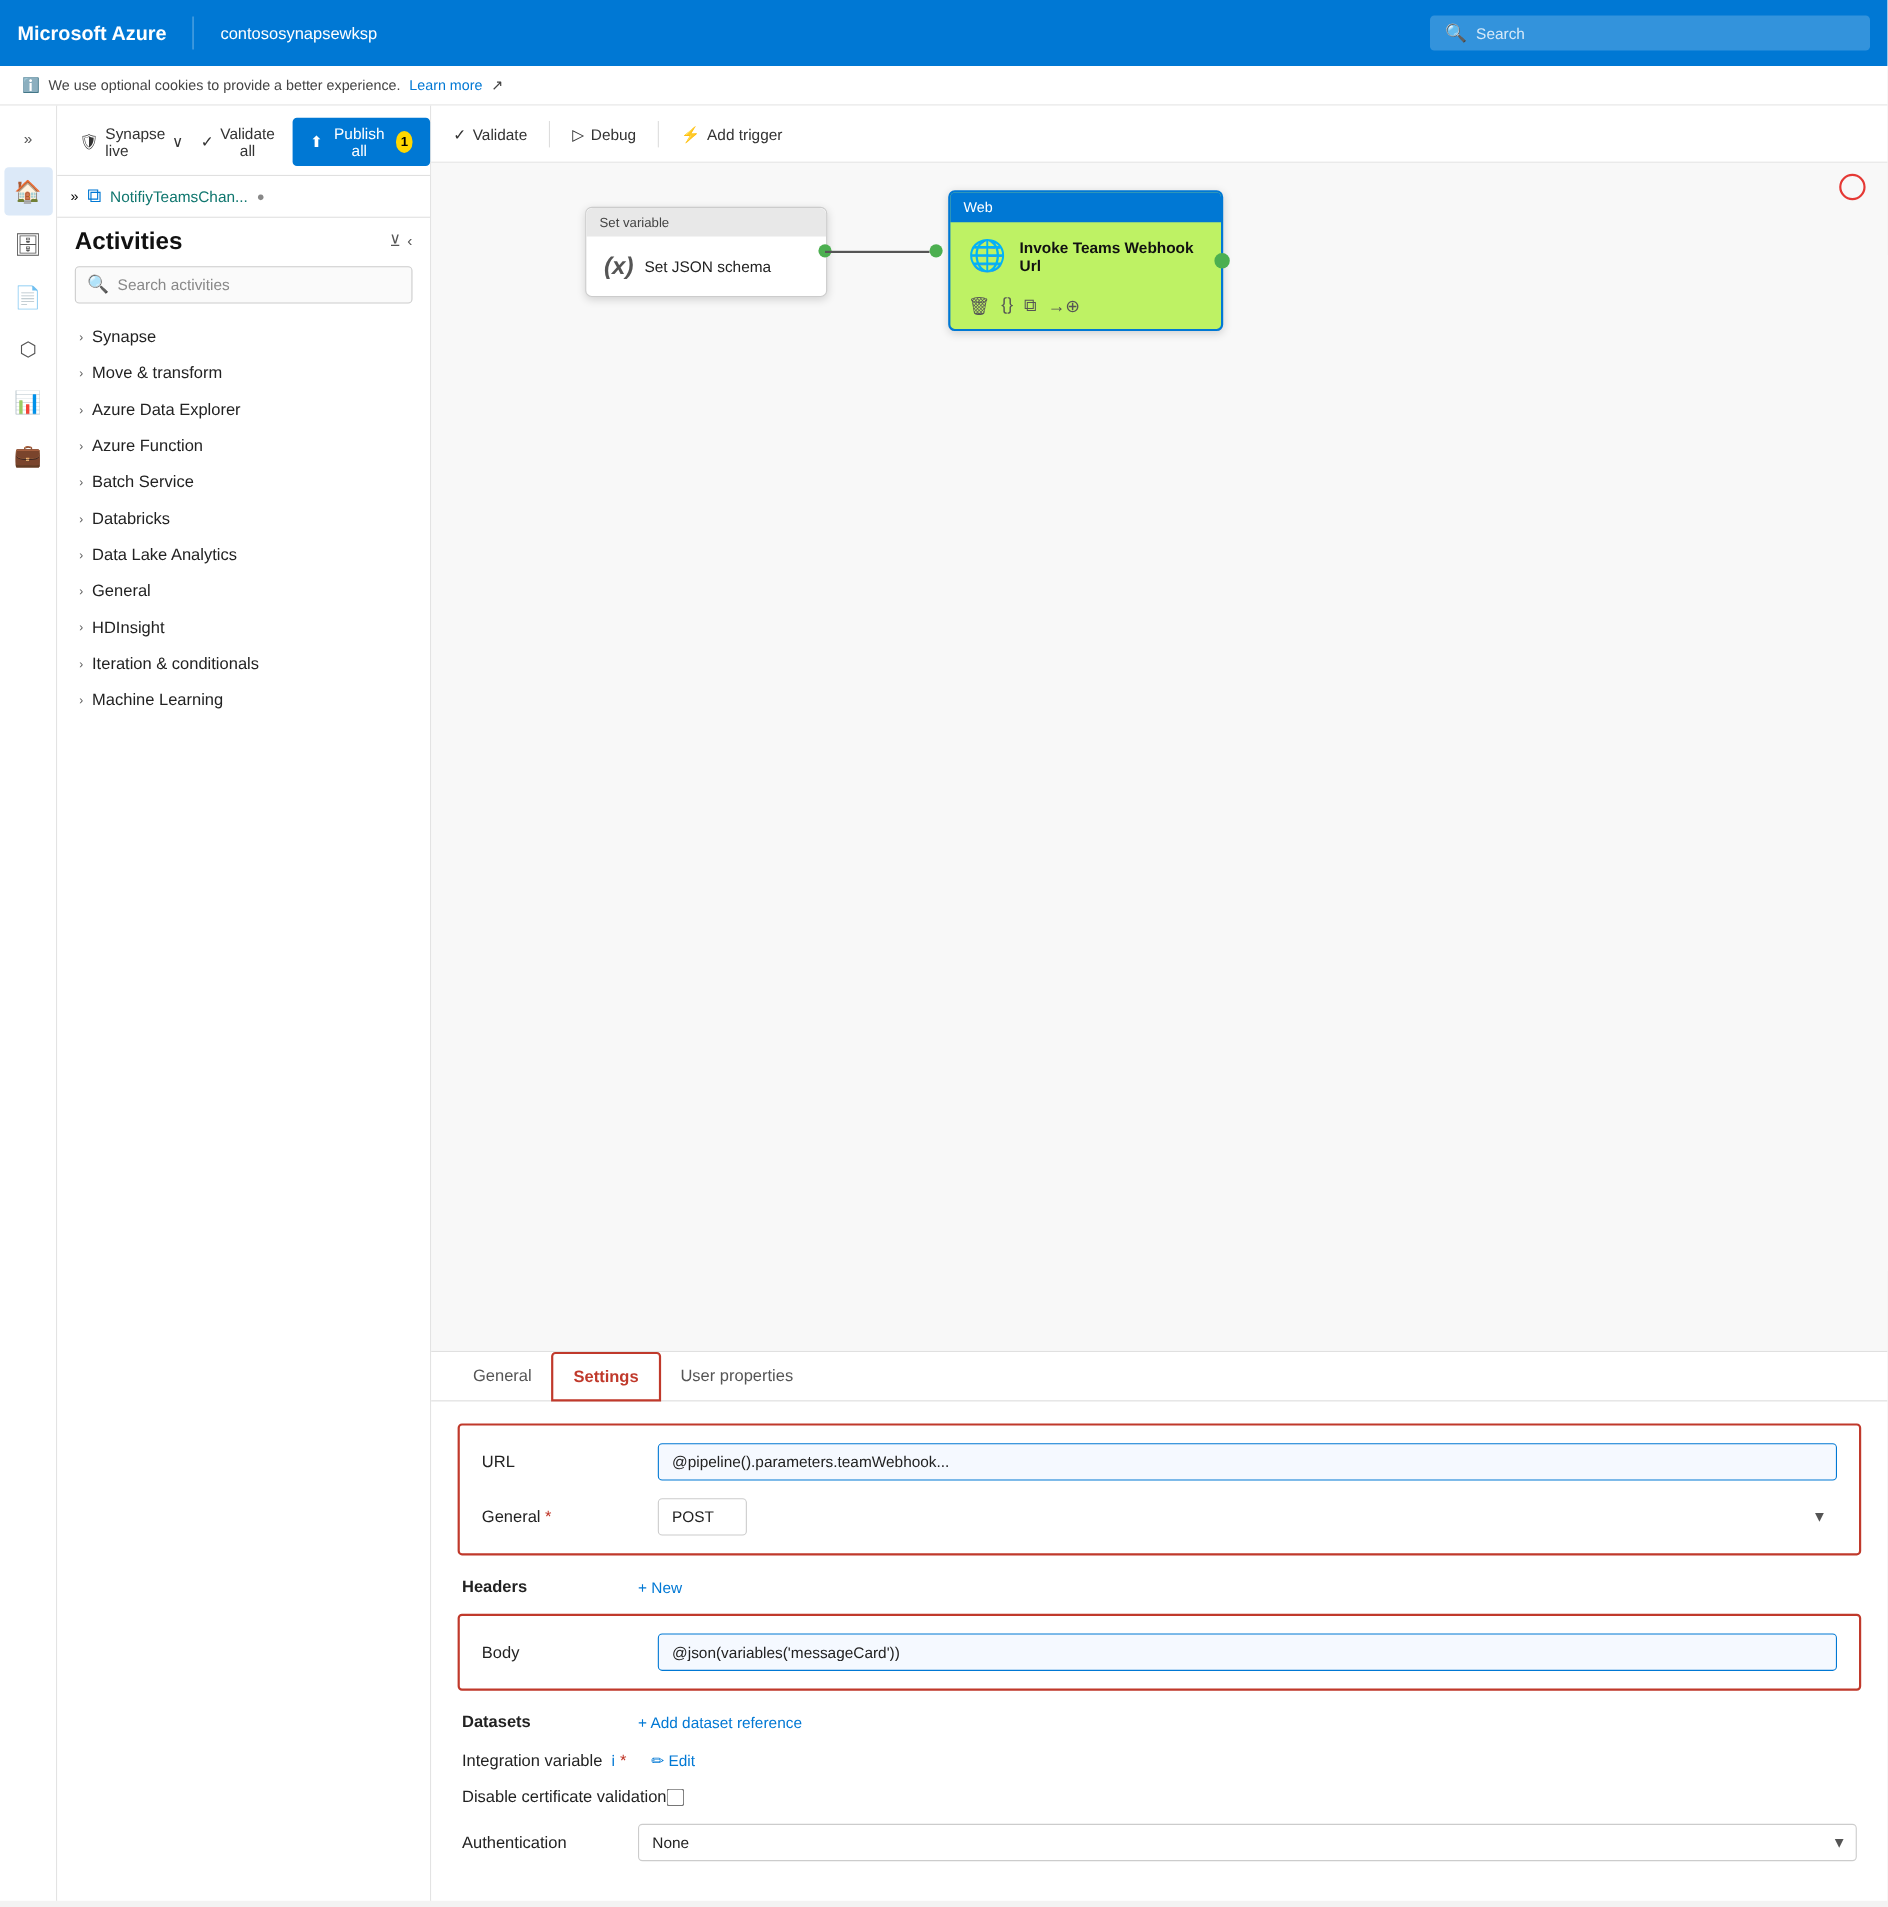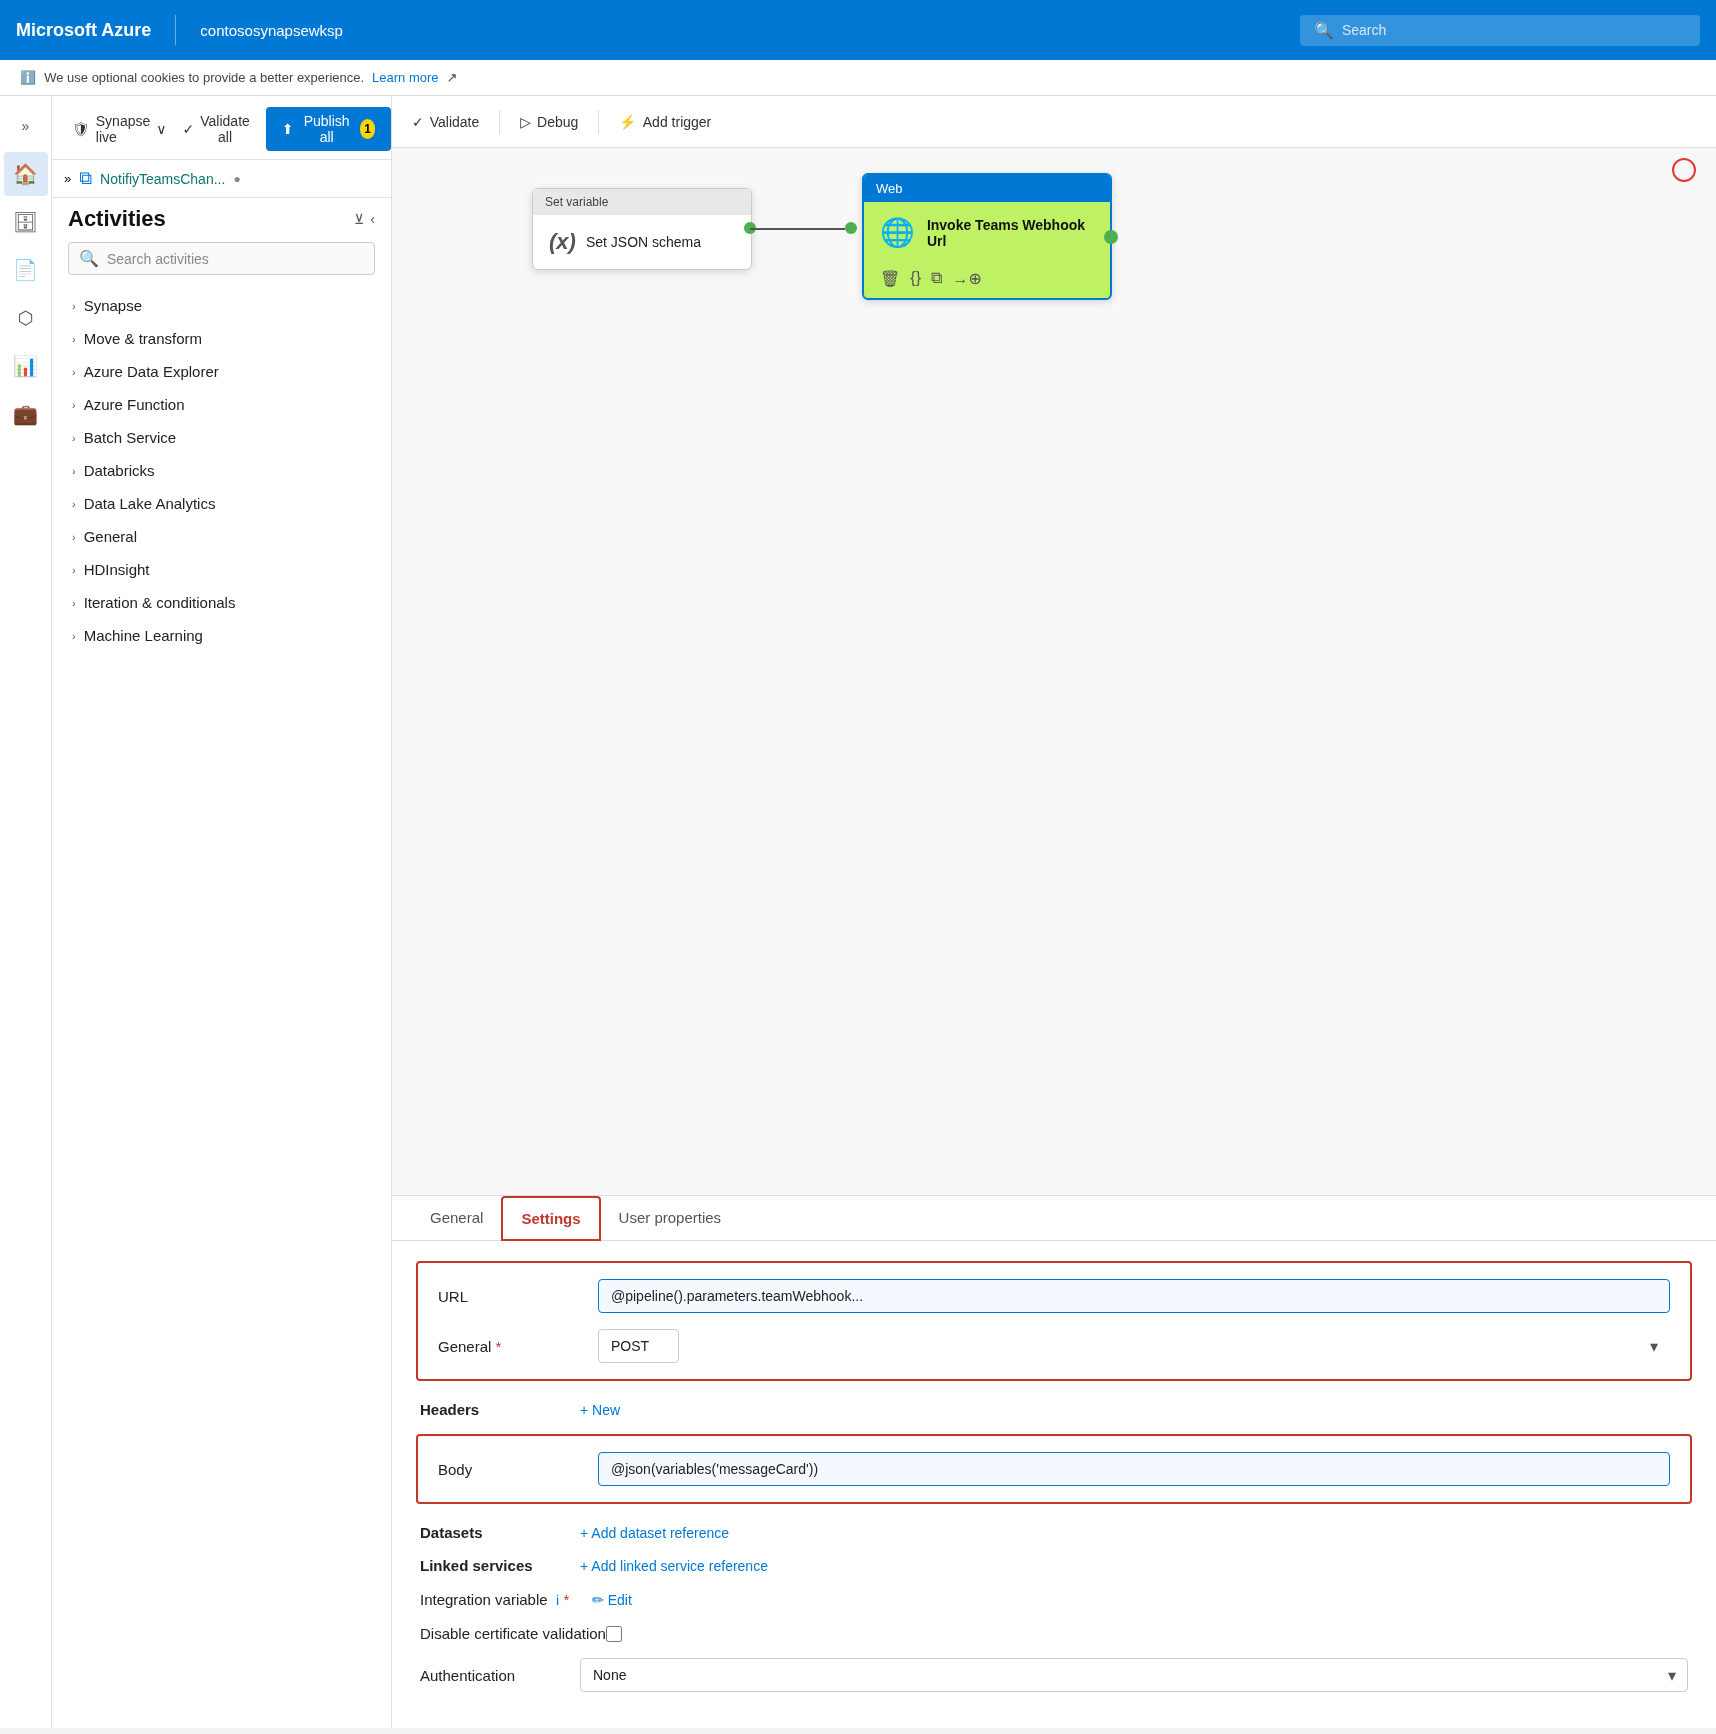--- a/index.html
+++ b/index.html
@@ -468,24 +468,20 @@
             <span class="field-label">Body</span>
             <input class="field-input" type="text" value="@json(variables('messageCard'))" style="">
           </div>
         </div>
 
         <div class="plain-field-row">
           <span class="plain-field-label bold">Datasets</span>
           <span class="section-action">+ Add dataset reference</span>
         </div>
 
-        <div class="plain-field-row">
-          <span class="plain-field-label bold">Linked services</span>
-          <span class="section-action">+ Add linked service reference</span>
-        </div>
 
         <div class="plain-field-row">
           <span class="plain-field-label">
             <span>Integration variable</span>
             <span class="info-icon">ℹ</span>
             <span style="color:#c0392b;"> *</span>
           </span>
           <span class="edit-link">
             <span>✏</span>
             <span>Edit</span>

